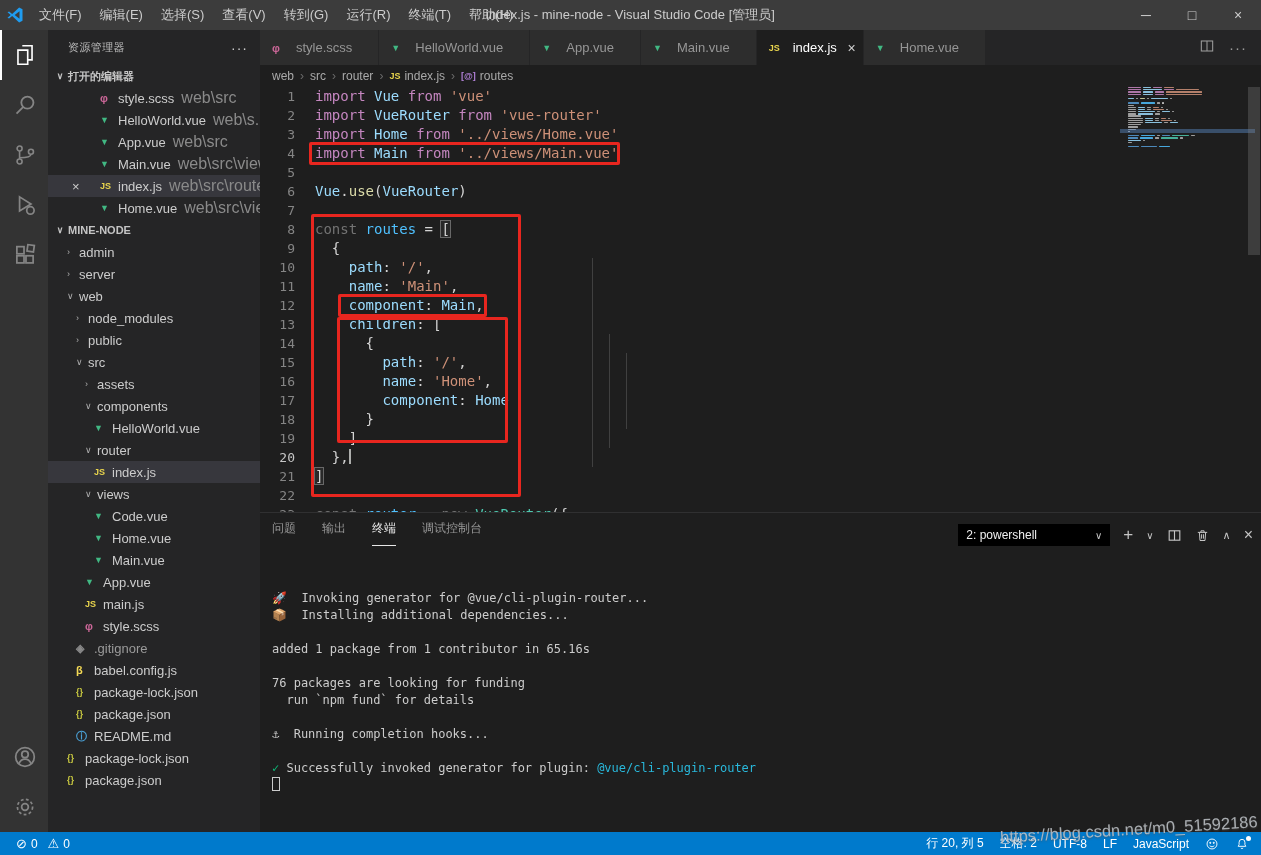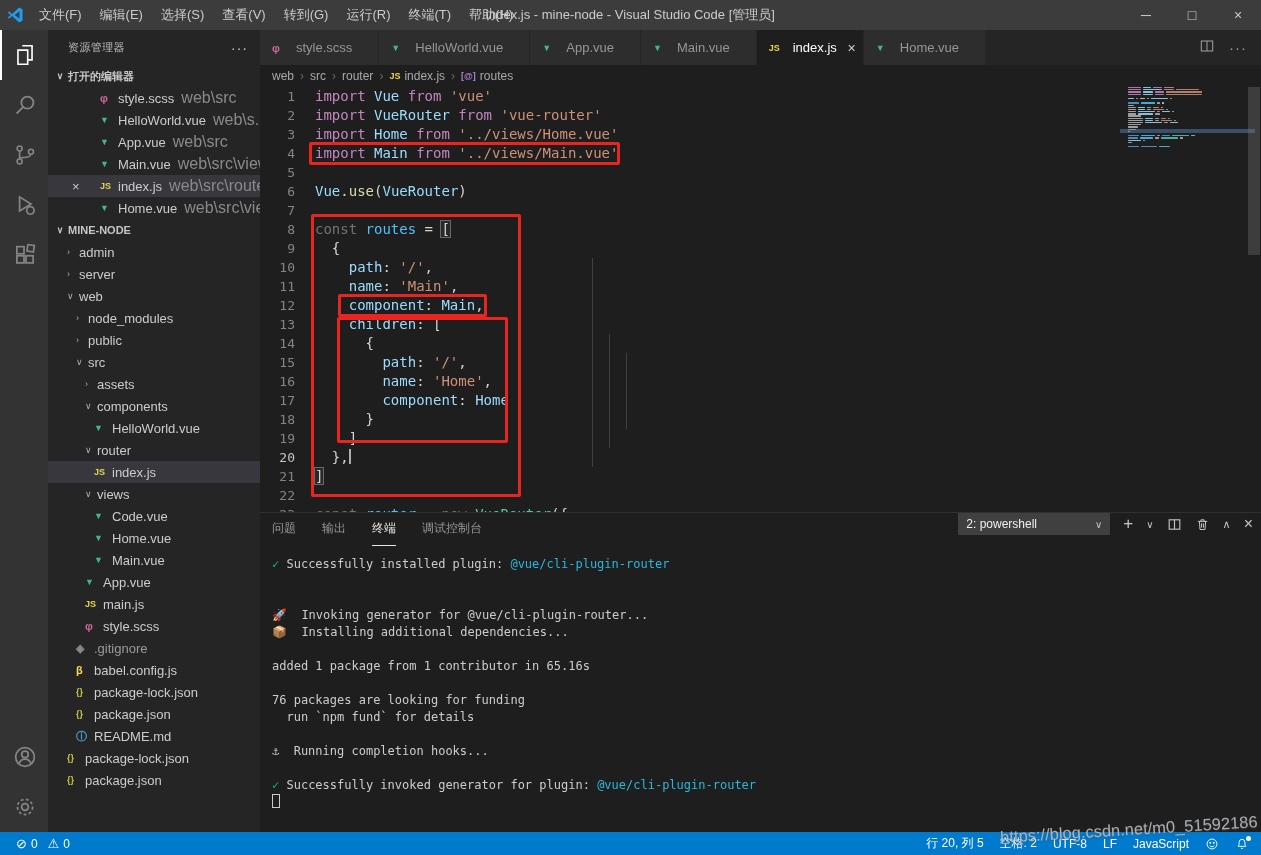--- a/index.html
+++ b/index.html
@@ -66,25 +66,25 @@
   .mm-row { height:1.3px; margin-bottom:.9px; display:flex; gap:2px; }
   .mm-seg { height:100%; border-radius:.5px; opacity:.85; }
   .mm-hl { position:absolute; left:-8px; width:135px; height:4px; background:rgba(90,140,200,.45); }
   .vscroll { position:absolute; top:0; right:0; width:14px; height:425px; background:transparent; }
   .vscroll .thumb { position:absolute; top:0; left:1px; width:12px; height:168px; background:rgba(121,121,121,.35); }
 
   .red-box { position:absolute; border:3px solid #e8261f; border-radius:2px; z-index:6; pointer-events:none; }
 
   
   .panel { position:absolute; left:260px; top:512px; width:1001px; height:320px; background:#1e1e1e; border-top:1px solid #303031; z-index:2; }
-  .panel-head { height:33px; display:flex; align-items:flex-start; padding:0 8px 0 12px;gap:32px; }
+  .panel-head { height:33px; display:flex; align-items:flex-end; padding:0 8px 0 12px;gap:32px; }
   .p-tab { margin-right:26px; font-size:12px; color:#969696; height:33px; line-height:31px; border-bottom:1px solid transparent; }
   .p-tab.active { color:#e7e7e7; border-bottom:1px solid #e7e7e7; }
   .panel-right { margin-left:auto; display:flex; align-items:center; gap:13px; color:#c5c5c5; }
-  .shell-select { width:152px; height:22px; background:#404040; color:#f0f0f0; font-size:12px; display:flex; align-items:center; padding:0 8px; }
+  .shell-select { width:152px; height:22px; background:#000000; color:#f0f0f0; font-size:12px; display:flex; align-items:center; padding:0 8px; }
   .shell-select .chevd { margin-left:auto; font-size:10px; color:#c5c5c5; }
   .p-ico { font-size:14px; display:flex; align-items:center; }
   .p-ico svg { width:15px; height:15px; }
   .term { padding:10px 0 0 12px; font-family:"DejaVu Sans Mono", monospace; font-size:12px; }
   .term-line { height:17px; line-height:17px; white-space:pre; color:#cccccc; }
   .t-g { color:#0dbc79; } .t-c { color:#29b8db; } .t-d { color:#cccccc; }
   .t-y { color:#e5e510; font-weight:bold; } .t-b { color:#f2f2f2; font-weight:bold; }
   .term-caret { display:inline-block; width:8px; height:14px; border:1px solid #cccccc; vertical-align:-2px; }
 
   
@@ -593,21 +593,20 @@
               <path d="M9.5 7V4.5h5V7"></path>
               <path d="M7 7l1 13h8l1-13"></path>
               <path d="M10.5 10v7M13.5 10v7"></path>
             </svg>
         </span>
         <span class="p-ico" style="font-size:11px;">∧</span>
         <span class="p-ico" style="font-size:16px;">×</span>
       </div>
     </div>
     <div class="term" id="terminal">
-        <div class="term-line"><span class="t-g">✓ </span><span class="t-d">Successfully installed plugin: </span><span class="t-c">@vue/cli-plugin-router</span></div>
         <div class="term-line"></div>
         <div class="term-line"></div>
         <div class="term-line"><span class="t-d">🚀  Invoking generator for @vue/cli-plugin-router...</span></div>
         <div class="term-line"><span class="t-d">📦  Installing additional dependencies...</span></div>
         <div class="term-line"></div>
         <div class="term-line"><span class="t-d">added 1 package from 1 contributor in 65.16s</span></div>
         <div class="term-line"></div>
         <div class="term-line"><span class="t-d">76 packages are looking for funding</span></div>
         <div class="term-line"><span class="t-d">  run `npm fund` for details</span></div>
         <div class="term-line"></div>

